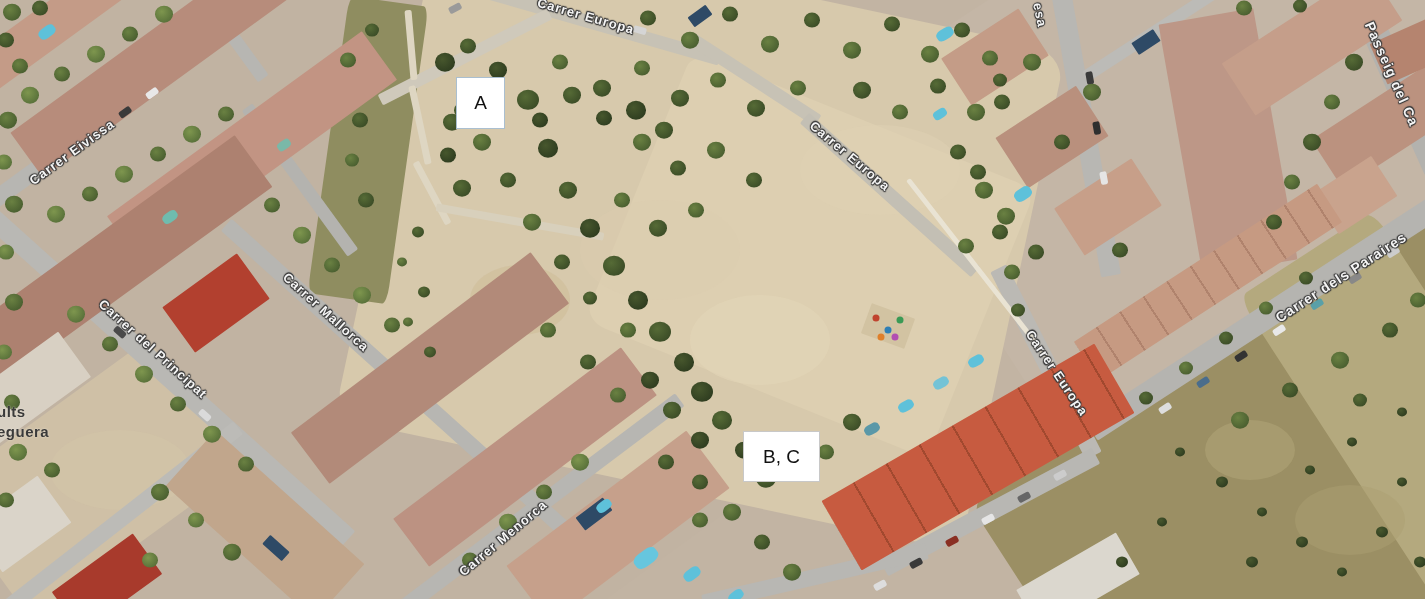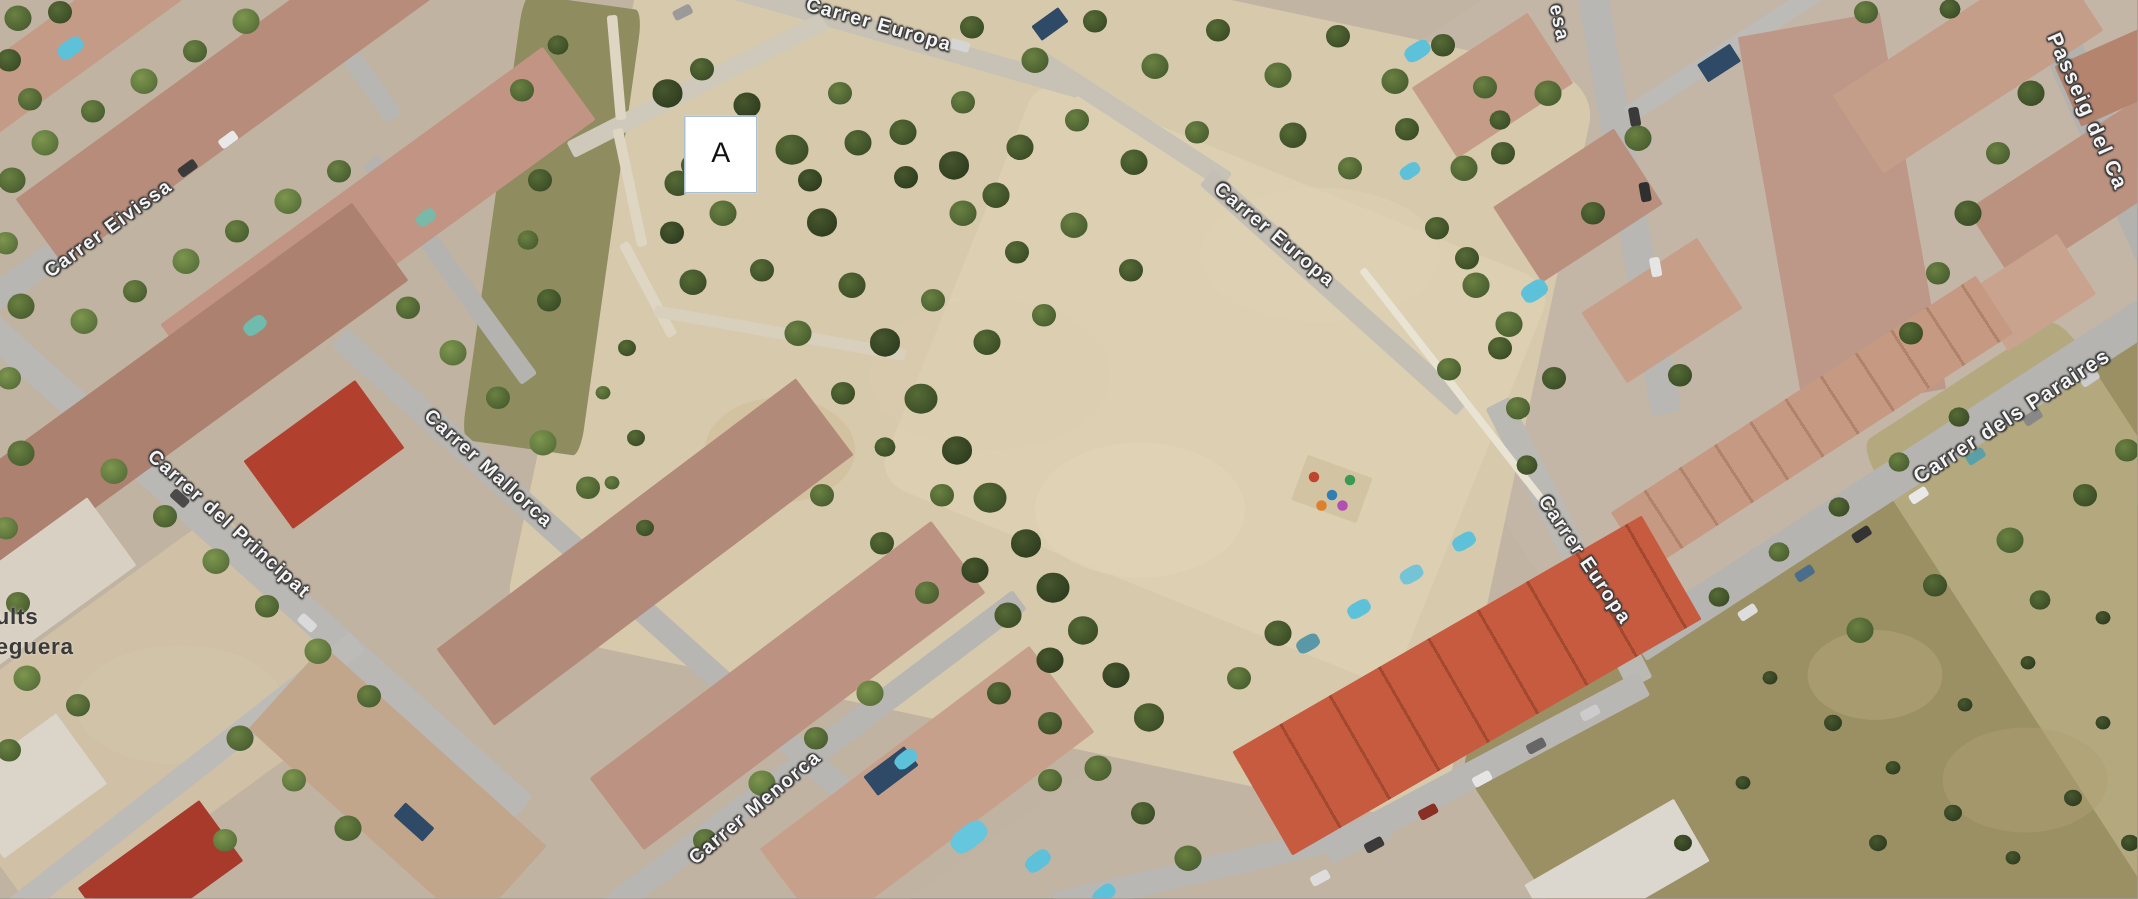--- a/index.html
+++ b/index.html
@@ -317,13 +317,14 @@
     <div class="slabel lg" style="left:1341px;top:277px;transform:translate(-50%,-50%) rotate(-33deg);">Carrer dels Paraires</div>
     <div class="slabel lg" style="left:1392px;top:74px;transform:translate(-50%,-50%) rotate(66deg);">Passeig del Ca</div>
     <div class="slabel" style="left:1040px;top:15px;transform:translate(-50%,-50%) rotate(78deg);">esa</div>
     <div class="poilabel">
       <div>ults</div>
       <div>eguera</div>
     </div>
   </div>
 
   <div class="marker" style="left:456px;top:77px;width:47px;height:50px;border:1px solid #aabfd0;">A</div>
+  <div class="marker" style="left:743px;top:431px;width:75px;height:49px;border:1px solid #c8c8c8;">B, C</div>
 </div>
 
 </body></html>

